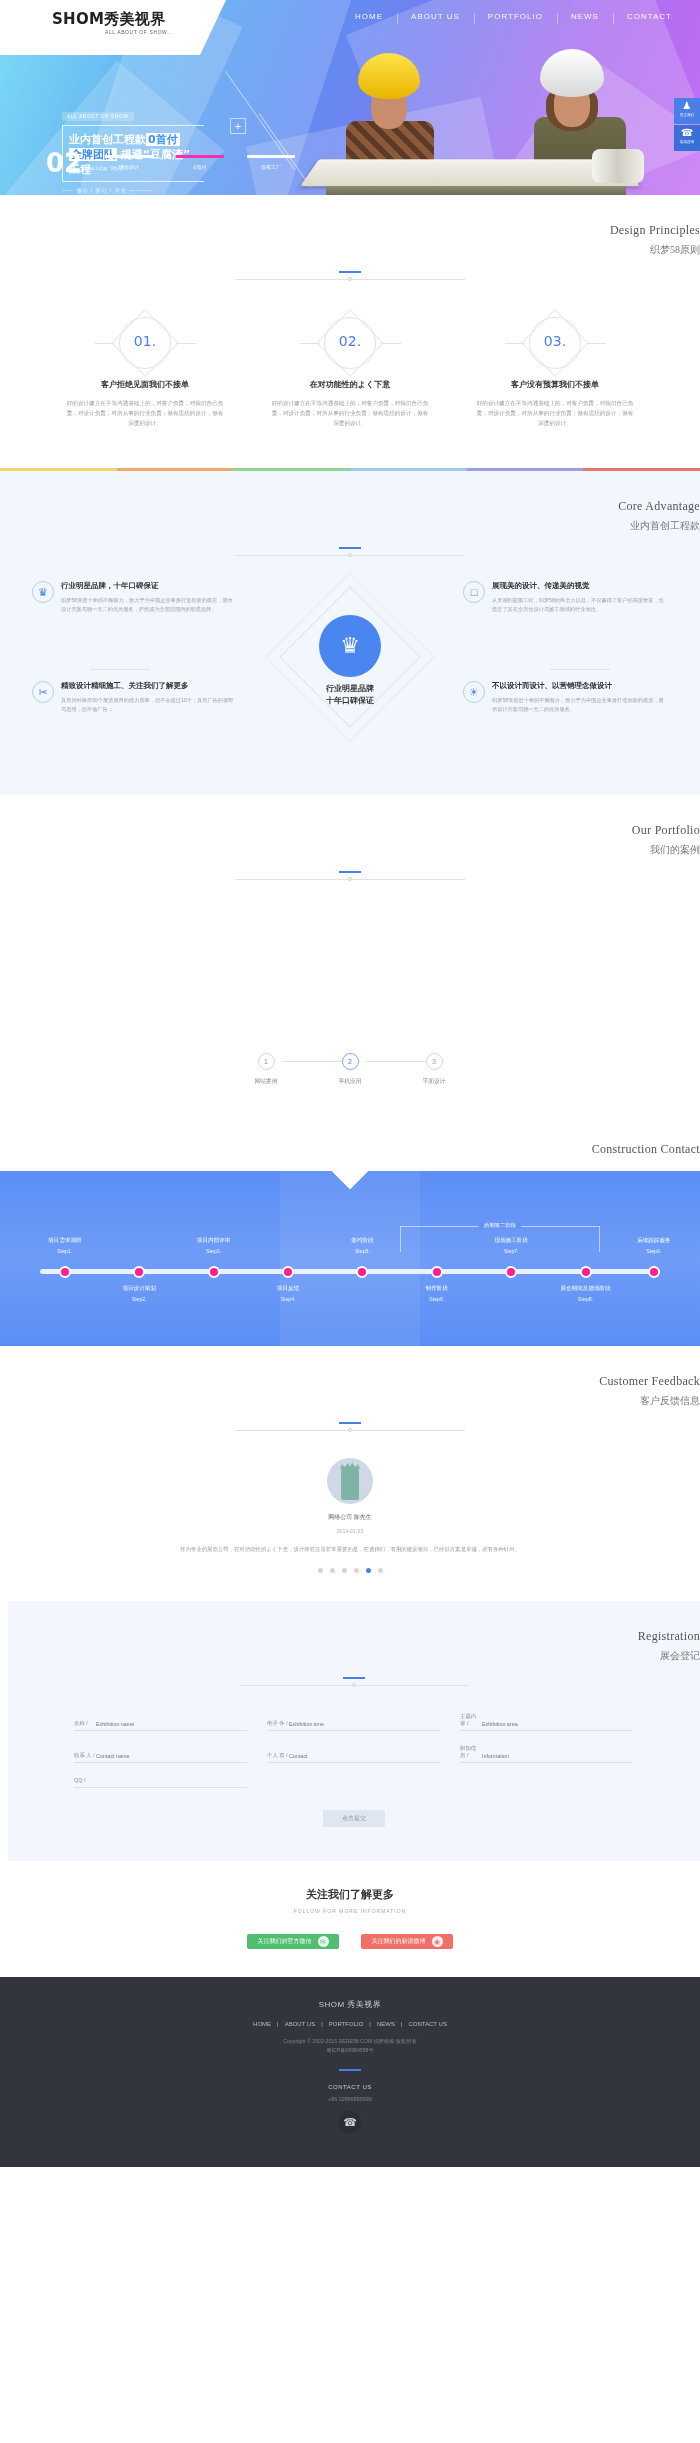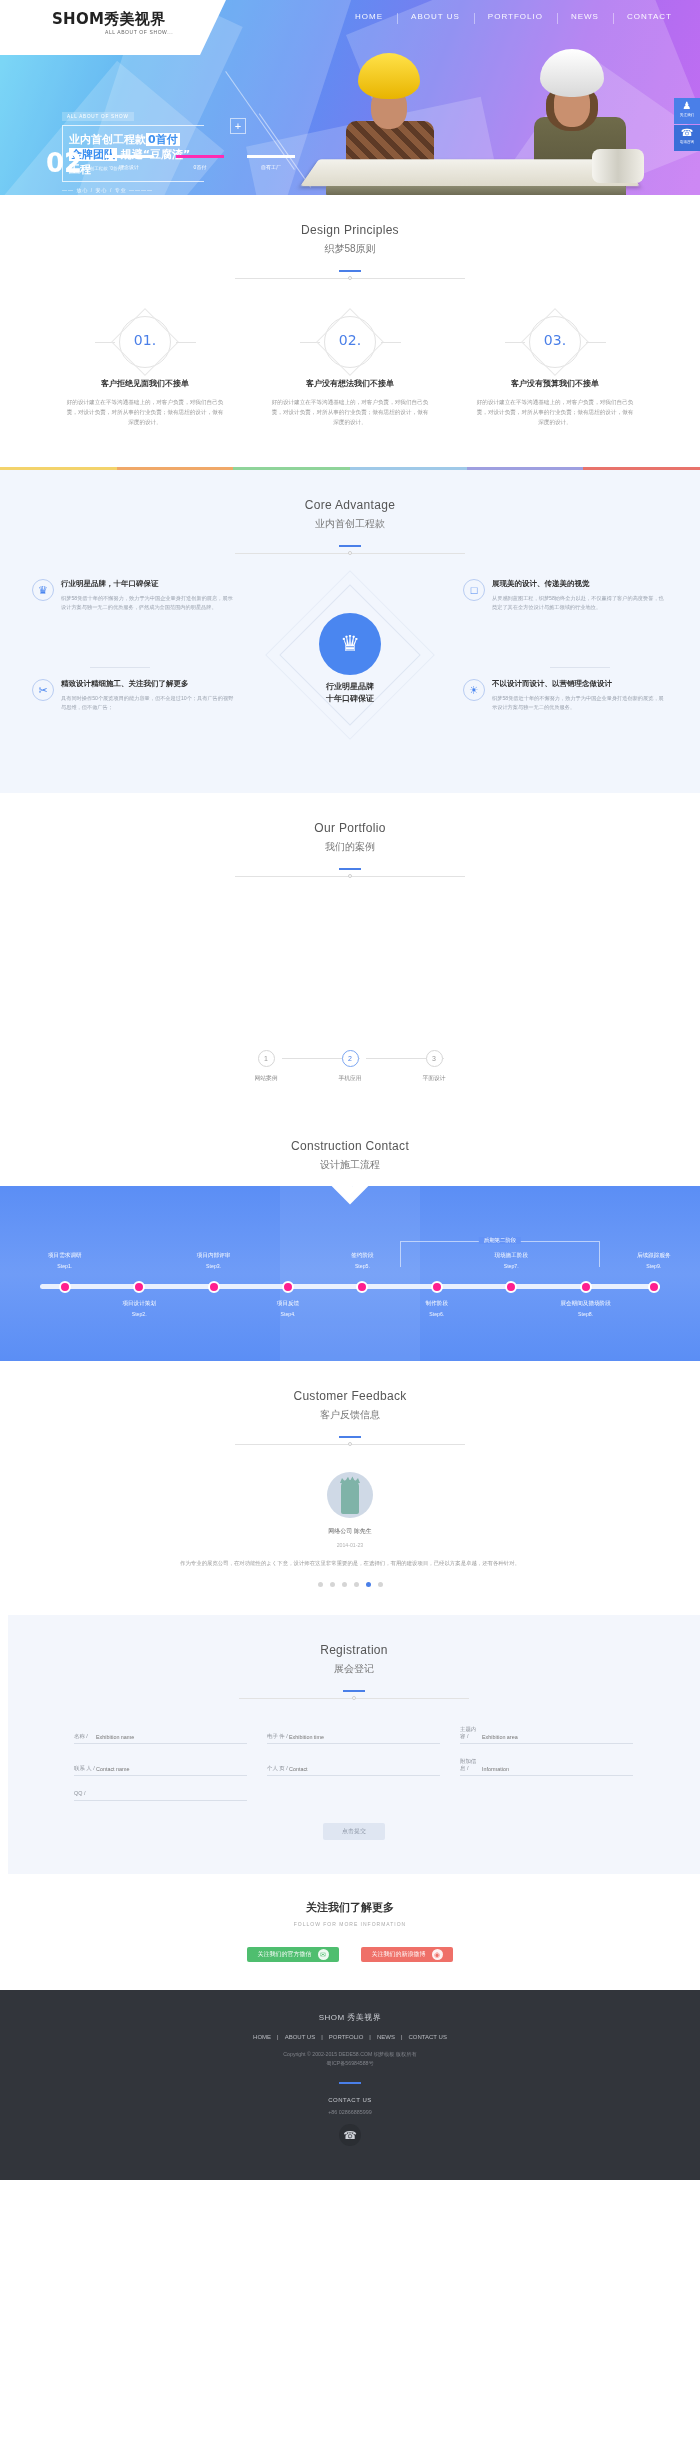--- a/index.html
+++ b/index.html
@@ -89,21 +89,21 @@
   .meter .lbl { font-size:5px; color:#fff; margin-top:6px; }
 
   .side-btns { position:absolute; right:0; top:98px; width:26px; }
   .side-btn { width:26px; height:26px; background:#4a7fe8; color:#fff; text-align:center;
      margin-bottom:1px; padding-top:3px; }
   .side-btn .ic { font-size:10px; display:block; line-height:10px;}
   .side-btn .t { font-size:3.6px; display:block; margin-top:2px; line-height:4px;}
   .side-btn.dark { background:#3a6fd8; }
 
   
-  .sec-title { text-align:center; padding-top:28px; }
+  .sec-title { text-align:right; padding-top:28px;font-family:Liberation Serif, serif; }
   .sec-title .en { font-size:12px; color:#555; letter-spacing:.3px; }
   .sec-title .cn { font-size:10px; color:#777; margin-top:5px; }
   .sec-rule { width:230px; margin:14px auto 0; position:relative; height:12px; }
   .sec-rule .line { position:absolute; top:8px; left:0; right:0; height:1px; background:#e2e2e2; }
   .sec-rule .dot { position:absolute; top:5.5px; left:50%; margin-left:-2px; width:4px;height:4px;
      border:1px solid #cfcfcf; border-radius:50%; background:#fff; }
   .sec-rule .dash { position:absolute; top:0; left:50%; margin-left:-11px; width:22px; height:2px;
      background:#4a7fe8; }
 
   
@@ -346,21 +346,21 @@
       <p>好的设计建立在平等沟通基础上的，对客户负责，对我们自己负责，对设计负责，对所从事的行业负责；做有思想的设计，做有深度的设计。</p>
     </div>
     <div class="pr">
       <div class="pr-dia">
         <div class="ln l"></div>
           <div class="circ"></div>
           <div class="sq"></div>
         <div class="n">02.</div>
         <div class="ln r"></div>
       </div>
-      <h4>客户没有想法我们不接单</h4>
+      <h4>在对功能性的よく下意</h4>
       <p>好的设计建立在平等沟通基础上的，对客户负责，对我们自己负责，对设计负责，对所从事的行业负责；做有思想的设计，做有深度的设计。</p>
     </div>
     <div class="pr">
       <div class="pr-dia">
         <div class="ln l"></div>
           <div class="circ"></div>
           <div class="sq"></div>
         <div class="n">03.</div>
         <div class="ln r"></div>
       </div>
@@ -458,21 +458,20 @@
       </div>
       <div class="pf-tab">
         <div class="c">3</div>
         <div class="l">平面设计</div>
       </div>
     </div>
   </div>
 
   <div class="sec-title">
     <div class="en">Construction Contact</div>
-    <div class="cn">设计施工流程</div>
   </div>
 
   <div class="cp-band">
     <div class="ray" style="left:50%;top:0;width:140px;height:175px;margin-left:-70px;"></div>
     <div class="ray" style="left:50%;top:0;width:230px;height:175px;margin-left:-115px;opacity:.04;"></div>
     <div class="ray" style="left:50%;top:0;width:330px;height:175px;margin-left:-165px;opacity:.03;"></div>
     <div class="cp-arrow">
         <span>⇩</span>
       </div>
 

